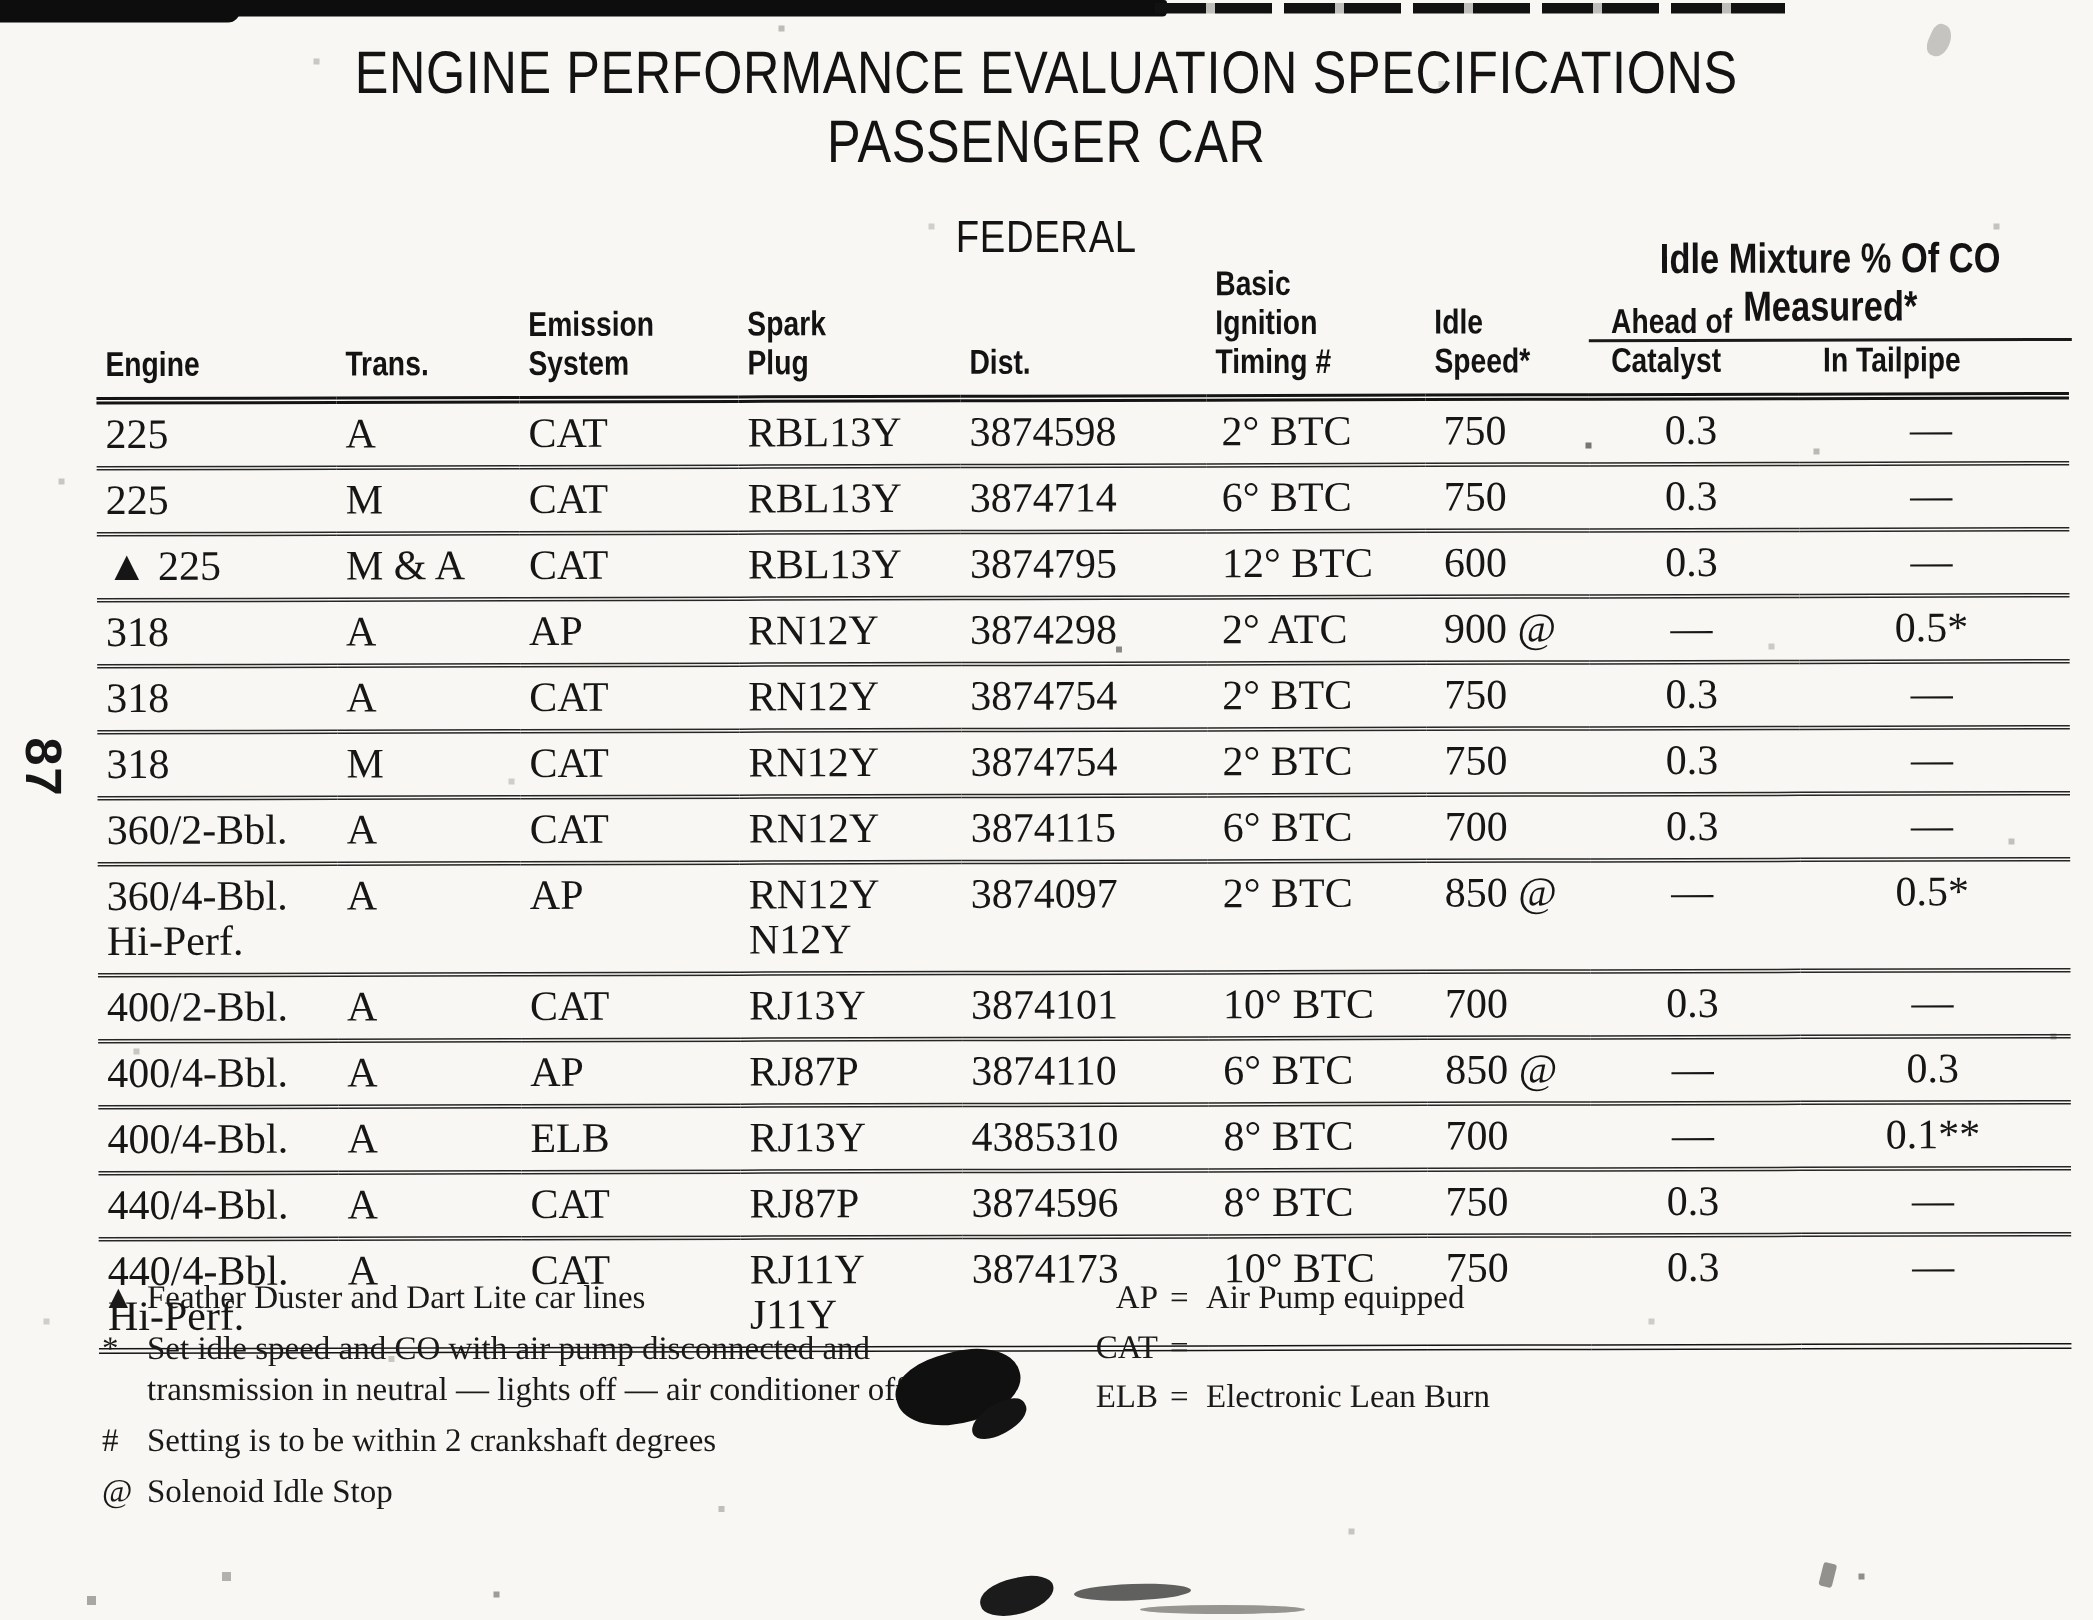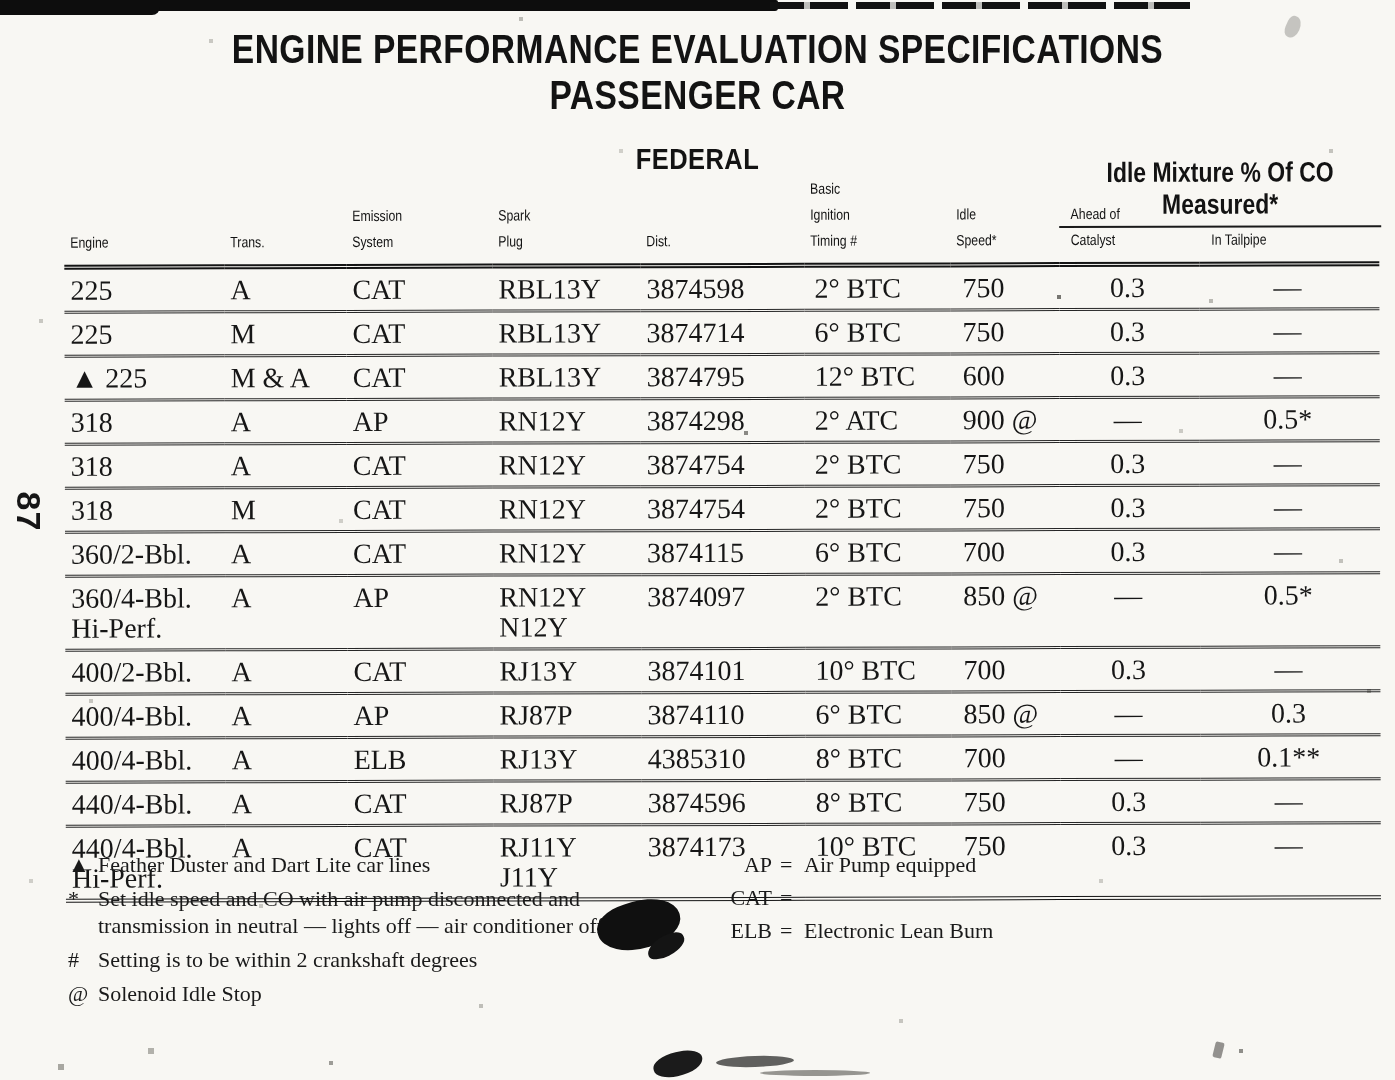--- a/index.html
+++ b/index.html
@@ -36,35 +36,35 @@
   .smudge-c{position:absolute;left:760px;top:1070px;width:110px;height:6px;background:#55544f;
     border-radius:50%;opacity:.6;}
   .bottom-tick{position:absolute;left:1214px;top:1042px;width:9px;height:16px;background:#5c5b57;
     opacity:.65;border-radius:2px;transform:rotate(14deg);}
   
   .pagenum{position:absolute;left:-4px;top:492px;width:64px;text-align:center;
     font-family:"Liberation Sans",sans-serif;font-weight:bold;font-size:34px;
     transform:rotate(90deg);letter-spacing:1px;color:#161616;}
   
   .titles{position:absolute;left:0;top:26px;width:100%;text-align:center;
-    font-family:"Liberation Sans",sans-serif;font-weight:bold;color:#131313;}
+    font-family:"Liberation Sans",sans-serif;font-weight:normal;color:#131313;}
   .t-line{display:block;font-size:40px;line-height:46px;transform:scaleX(.84);transform-origin:center;letter-spacing:.5px;}
   .t-sub{display:block;font-size:30px;line-height:34px;margin-top:24px;transform:scaleX(.85);transform-origin:center;letter-spacing:.5px;}
   
   .tbl-wrap{position:absolute;left:65px;top:156px;width:1315px;transform:rotate(-0.15deg);}
   .group-head{position:absolute;left:995px;top:2px;width:322px;text-align:center;
     border-bottom:2px solid #1a1a1a;padding-bottom:5px;
     font-family:"Liberation Sans",sans-serif;font-weight:bold;font-size:28px;color:#131313;}
   .cond{display:inline-block;transform:scaleX(.82);transform-origin:center;white-space:pre-line;}
   table{border-collapse:collapse;table-layout:fixed;width:1315px;border-bottom:4px double #141414;}
   col.c-engine{width:160px}col.c-trans{width:122px}col.c-emission{width:146px}
   col.c-spark{width:148px}col.c-dist{width:164px}col.c-timing{width:146px}
   col.c-idle{width:109px}col.c-ahead{width:140px}col.c-tail{width:180px}
   thead th{height:98px;vertical-align:bottom;padding:0 0 9px 6px;text-align:left;
-    font-family:"Liberation Sans",sans-serif;font-weight:normal;font-size:15px;line-height:26px;
+    font-family:"Liberation Sans",sans-serif;font-weight:bold;font-size:23px;line-height:26px;
     color:#131313;border-bottom:5px double #141414;white-space:pre-line;}
   thead th .cond{transform-origin:left center;}
   thead th.ctr{text-align:left;}
   thead th.ctr .cond{transform-origin:center;}
   tbody td{font-size:28px;line-height:30px;padding:6px 4px 5px 6px;vertical-align:top;
     white-space:pre-line;color:#161616;}
   tbody tr + tr td{border-top:3px double #262626;}
   td.ctr{text-align:center;padding-left:0;}
   td.timing{padding-left:10px;}
   td.idle{padding-left:12px;}

